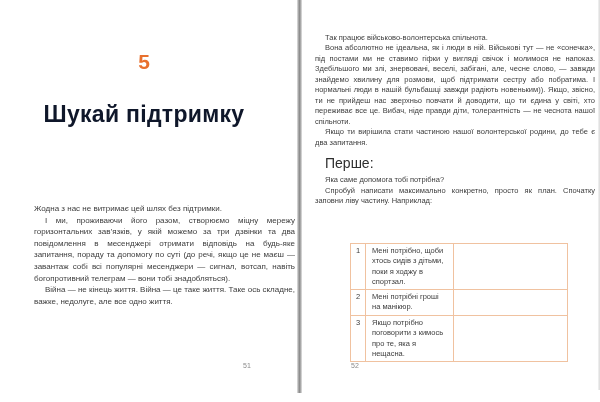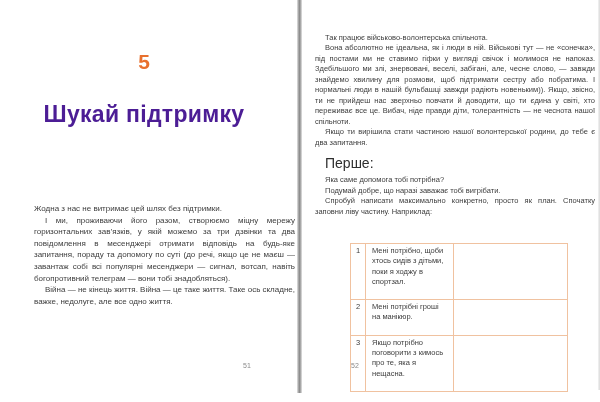--- a/index.html
+++ b/index.html
@@ -38,21 +38,21 @@
     color: #e8702e;
   }
   .chapter-title {
     position: absolute;
     left: 0; top: 101px;
     width: 288px;
     text-align: center;
     font-size: 23px;
     font-weight: bold;
     letter-spacing: 0.3px;
-    color: #4c1d95;
+    color: #0f172a;
   }
   .left-body {
     position: absolute;
     left: 34px; top: 203px;
     width: 261px;
     font-size: 8px;
     line-height: 11.6px;
     text-align: justify;
   }
   .para { margin: 0; }
@@ -84,21 +84,21 @@
     width: 217px;
     border-collapse: collapse;
     table-layout: fixed;
   }
   .needs-table td {
     border: 1px solid #f0c2a0;
     vertical-align: top;
     font-size: 7.5px;
     line-height: 10.3px;
     color: #3c3c3c;
-    padding: 2px 5px 12px 6px;
+    padding: 2px 5px 2px 6px;
     box-sizing: border-box;
   }
   .needs-table td.num {
     width: 15px;
     text-align: center;
     padding: 2px 0;
   }
   .needs-table td.need { width: 88px; }
   .needs-table td.plan { width: 114px; }
   .needs-table tr.r1 { height: 36px; }
@@ -138,21 +138,20 @@
 
   <div>
     <div class="right-body">
       <p class="para indent">Так працює військово-волонтерська спільнота.</p>
       <p class="para indent">Вона абсолютно не ідеальна, як і люди в ній. Військові тут — не «сонечка», під постами ми не ставимо гіфки у вигляді свічок і молимося не напоказ. Здебільшого ми злі, знервовані, веселі, забігані, але, чесне слово, — завжди знайдемо хвилину для розмови, щоб підтримати сестру або побратима. І нормальні люди в нашій бульбашці завжди радіють новеньким)). Якщо, звісно, ти не прийдеш нас зверхньо повчати й доводити, що ти єдина у світі, хто переживає все це. Вибач, ніде правди діти, толерантність — не чеснота нашої спільноти.</p>
       <p class="para indent">Якщо ти вирішила стати частиною нашої волонтерської родини, до тебе є два запитання.</p>
 
       <p class="section-heading">Перше:</p>
 
       <p class="para indent">Яка саме допомога тобі потрібна?</p>
-      <p class="para indent">Подумай добре, що наразі заважає тобі вигрібати.</p>
       <p class="para indent">Спробуй написати максимально конкретно, просто як план. Спочатку заповни ліву частину. Наприклад:</p>
     </div>
 
     <table class="needs-table">
       <tbody>
         <tr class="r1">
           <td class="num">1</td>
           <td class="need">Мені потрібно, щоби хтось сидів з дітьми, поки я ходжу в спортзал.</td>
           <td class="plan"></td>
         </tr>

